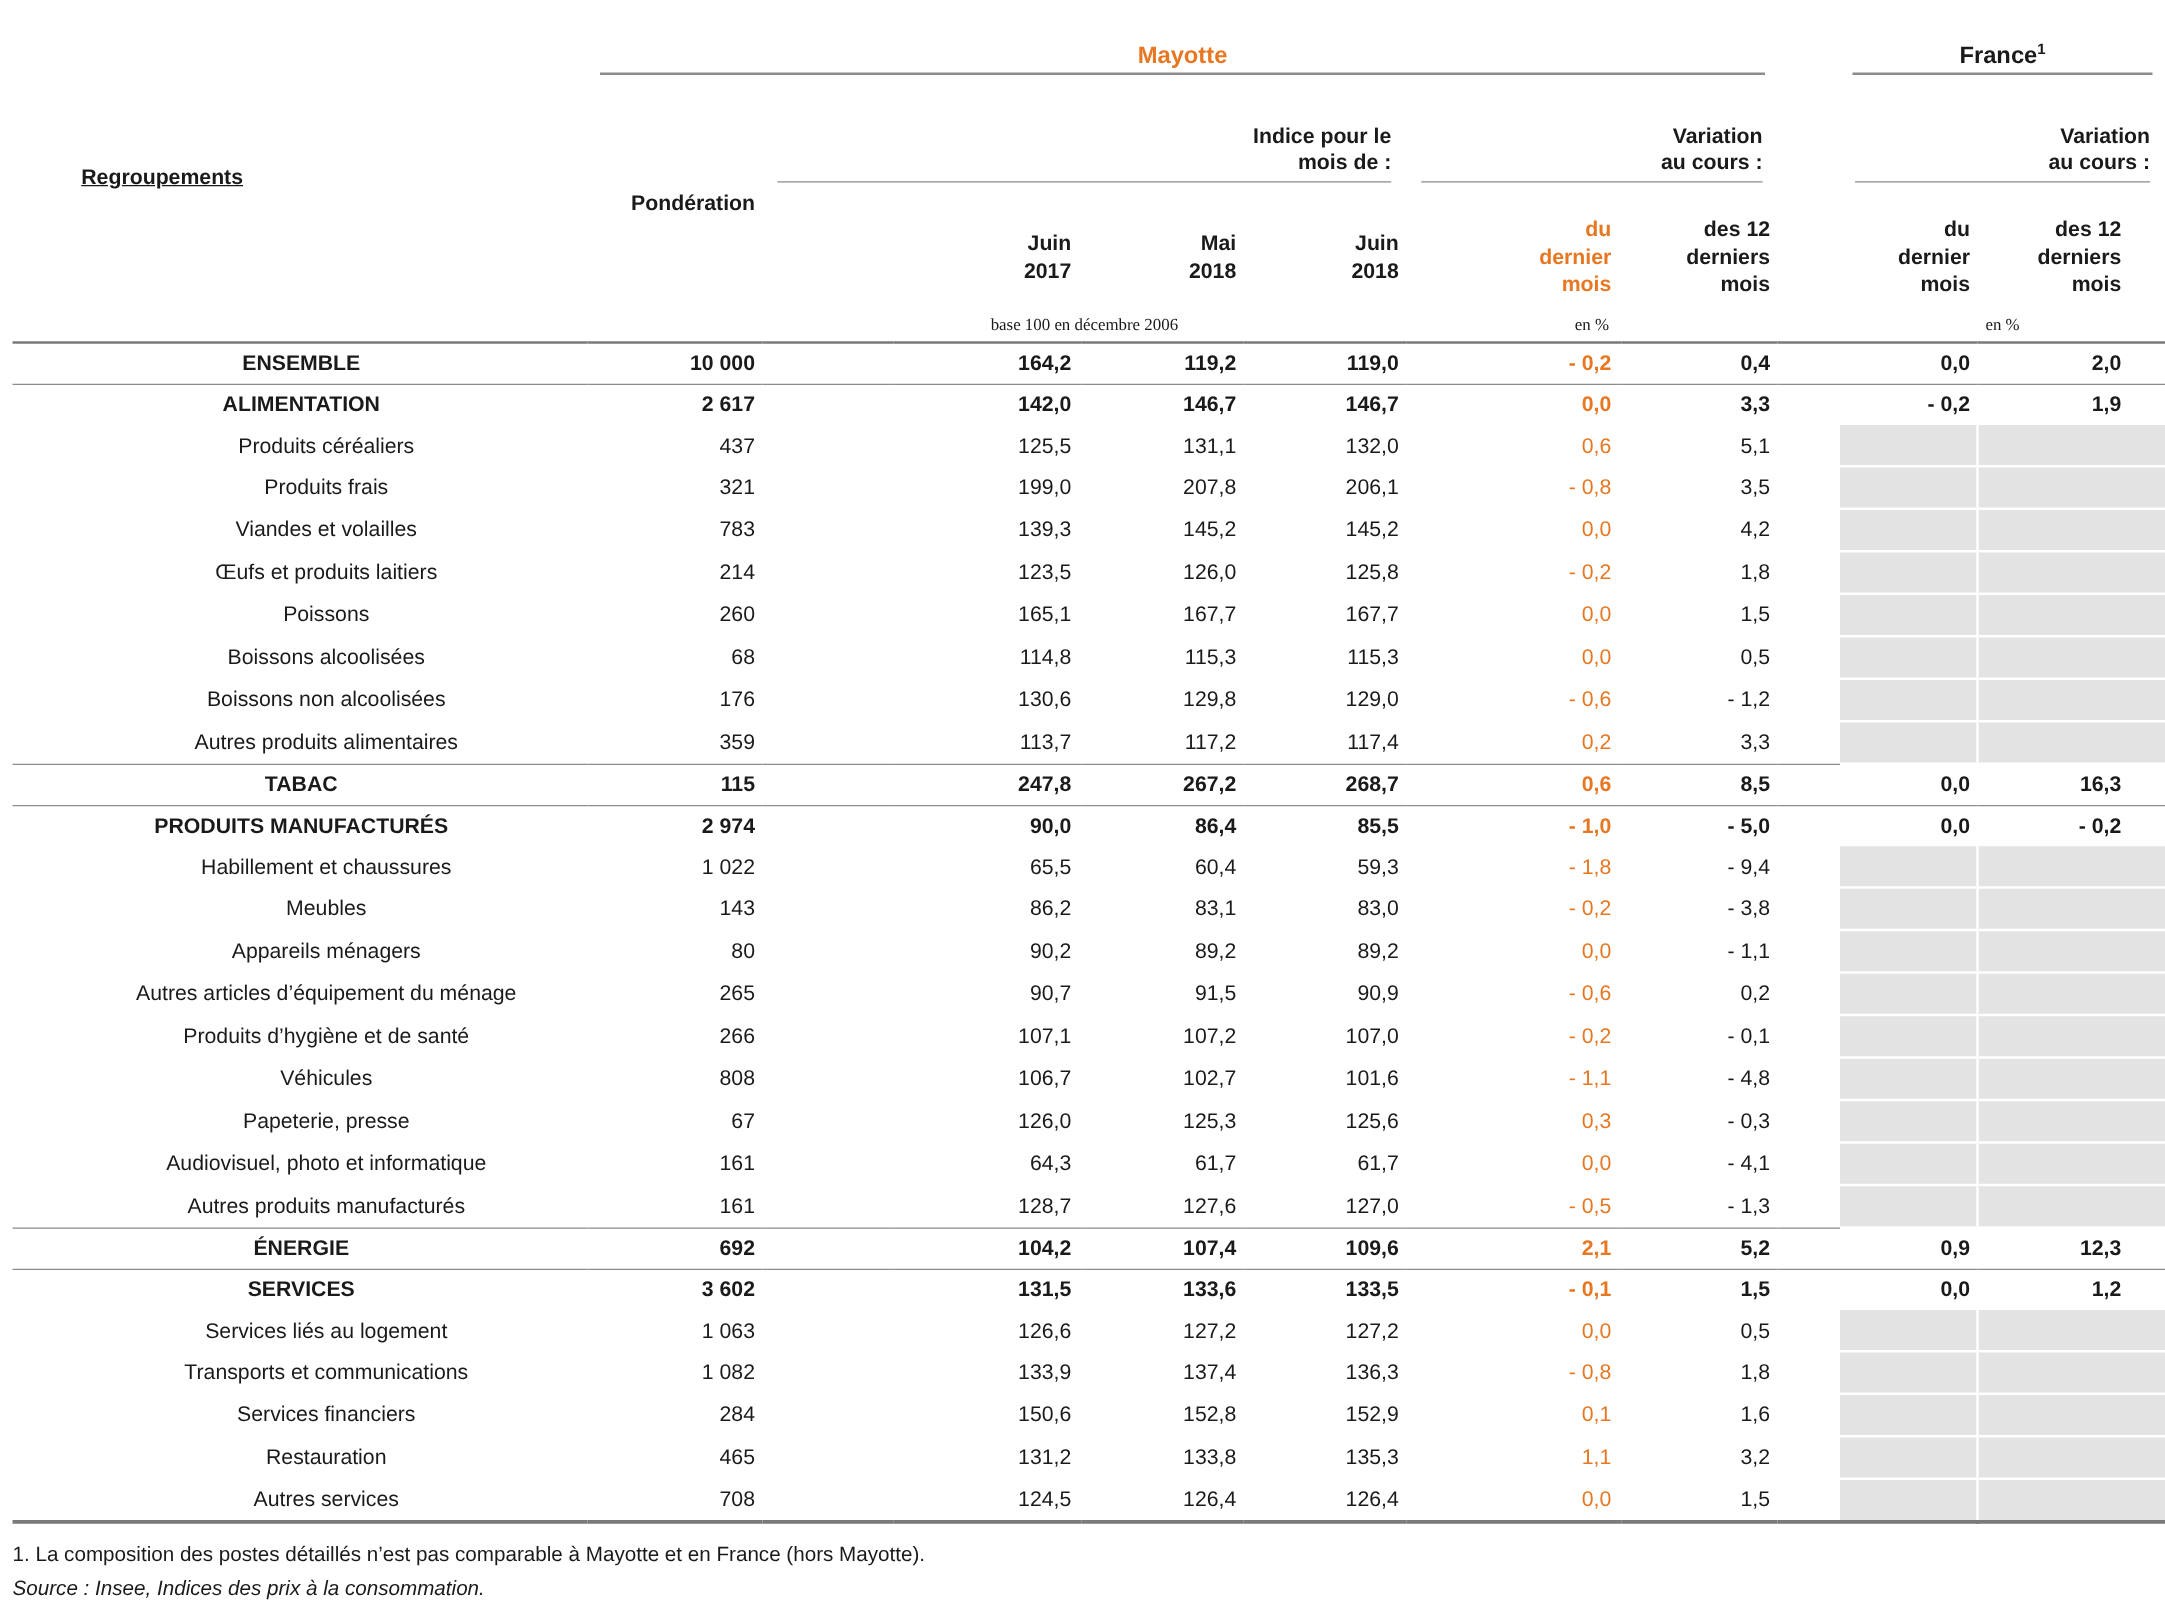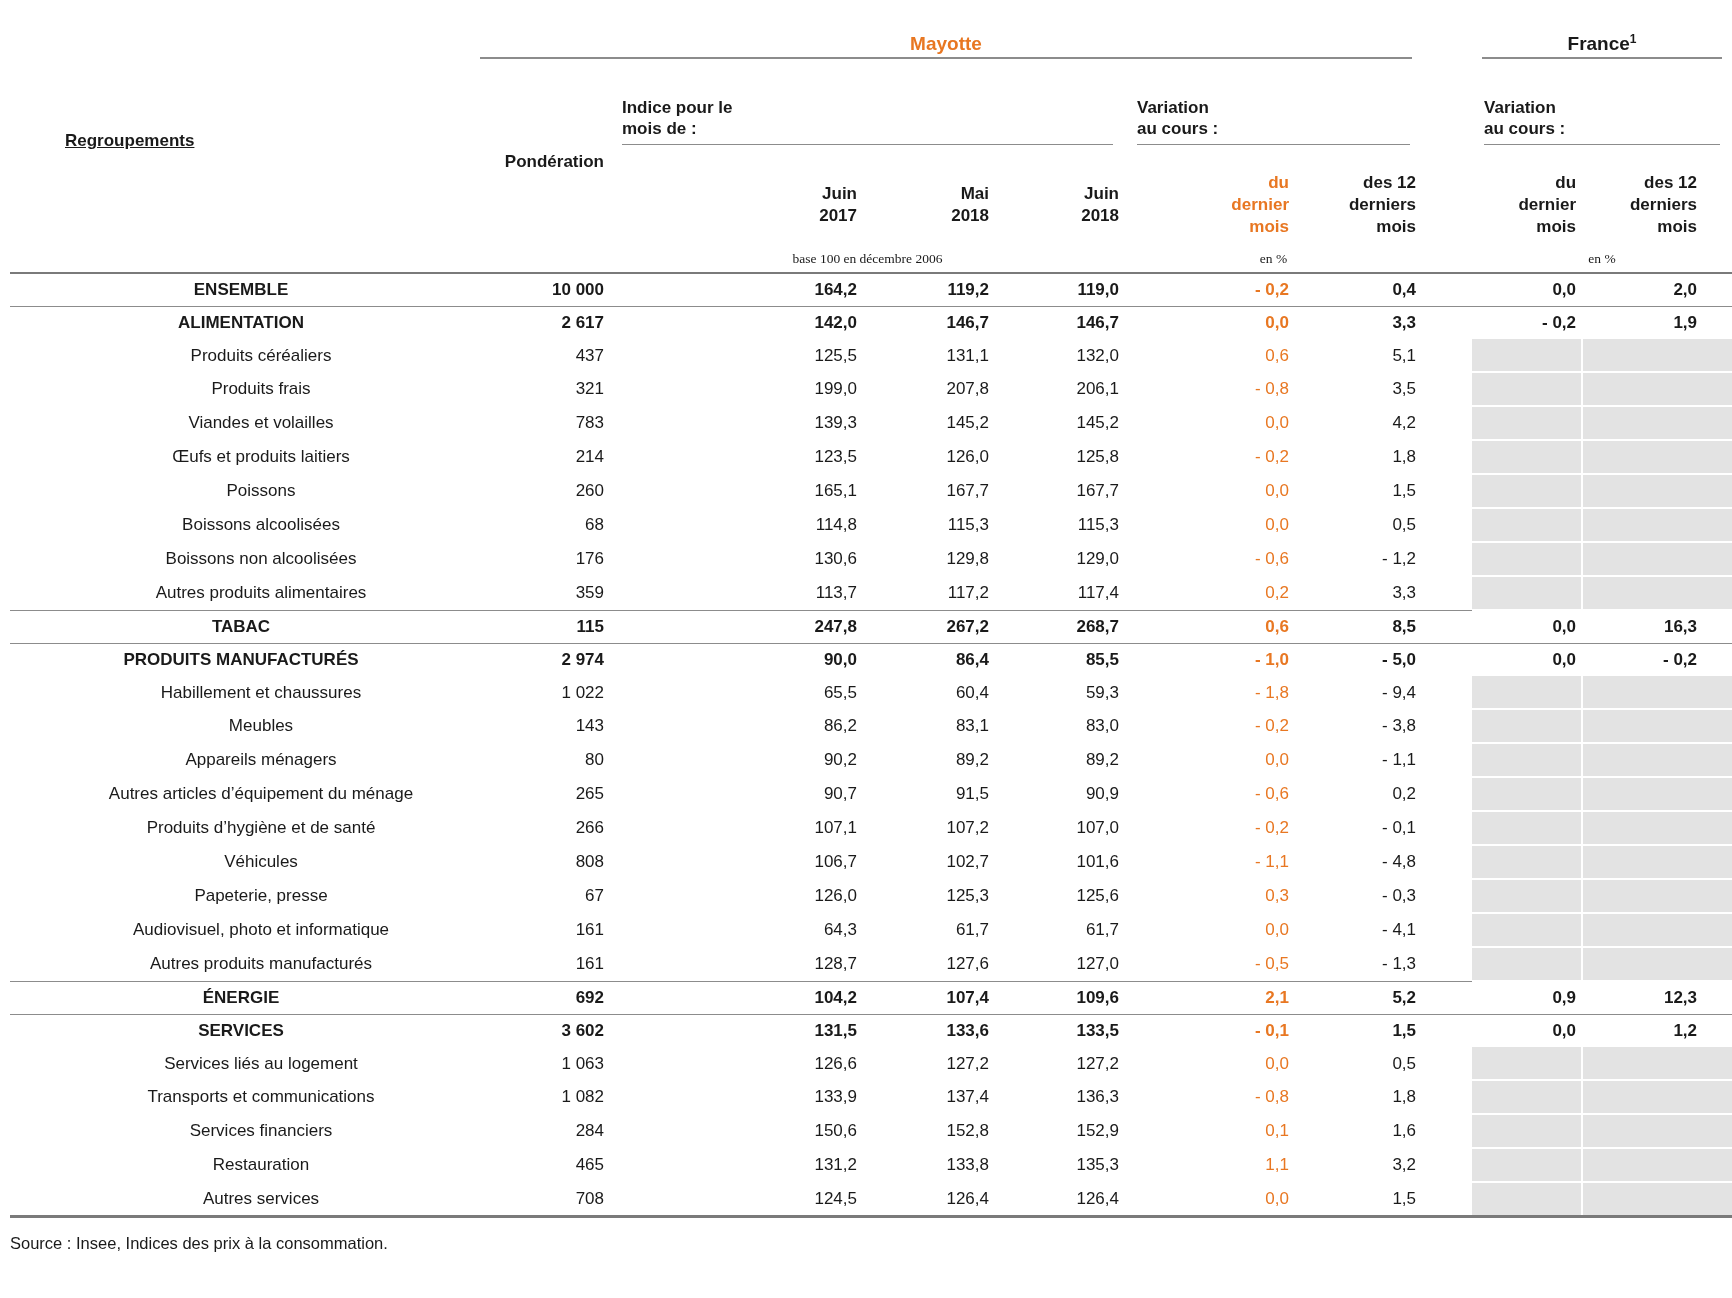--- a/index.html
+++ b/index.html
@@ -35,21 +35,21 @@
     border-bottom:2px solid var(--rule_gray);
     padding-bottom:2px;margin:0 10px;
     text-align:center;font-size:19px;line-height:22px;
   }
   .grp-inner.orange{color:var(--accent_orange);}
   .grp-inner sup{font-size:12px;font-weight:bold;}
   th.subgrp{vertical-align:bottom;}
   .subgrp-inner{
     border-bottom:1.5px solid var(--rule_gray);
     padding:2px 0 5px;margin:0 12px;
-    text-align:left;font-size:17px;line-height:21px;
+    text-align:right;font-size:17px;line-height:21px;
   }
   th.c-pond-h{vertical-align:middle;text-align:right;padding-right:6px;font-size:17px;}
   tr.h3 th{vertical-align:middle;font-size:17px;line-height:22px;}
   tr.h4 th{vertical-align:bottom;font-weight:normal;font-size:13.5px;text-align:center;padding-bottom:5px;}
   .orange{color:var(--accent_orange);}
   
   tbody td{
     height:32px;vertical-align:middle;
     font-size:17px;padding:0;
   }
@@ -64,21 +64,21 @@
   .c-m18{padding-right:6px;}
   .c-j18{padding-right:6px;}
   .c-vdm{padding-right:8px;}
   .c-v12{padding-right:6px;}
   .c-fdm{padding-right:6px;}
   .c-f12{padding-right:35px;}
   td.gray{background:var(--shade_gray);border-bottom:2px solid #fff;}
   td.gray.c-f12{border-left:2px solid #fff;}
   
   .footnotes{margin:12px 0 0 10px;font-size:16.5px;line-height:27px;}
-  .footnotes .source{}
+  .footnotes .source{font-style:italic;}
 </style>
 </head>
 <body>
 
 <table class="ipc">
   <colgroup>
     <col style="width:460px">
       <col style="width:140px">
       <col style="width:105px">
     <col style="width:150px">
@@ -506,14 +506,15 @@
         <td class="num c-vdm orange">0,0</td>
         <td class="num c-v12">1,5</td>
         <td></td>
         <td class="num c-fdm gray"></td>
         <td class="num c-f12 gray"></td>
       </tr>
     </tbody>
 </table>
 
 <div class="footnotes">
+  <div>1. La composition des postes détaillés n’est pas comparable à Mayotte et en France (hors Mayotte).</div>
   <div class="source">Source : Insee, Indices des prix à la consommation.</div>
 </div>
 
 </body></html>

